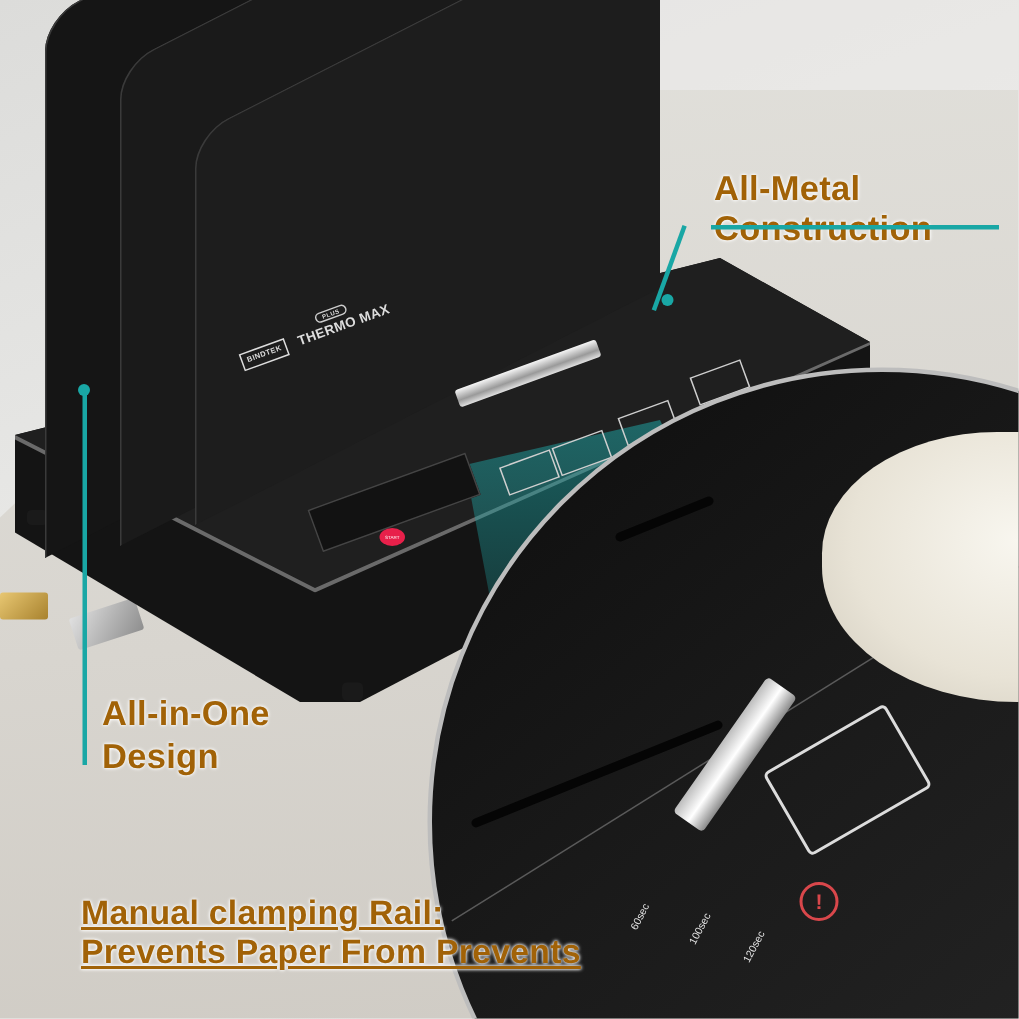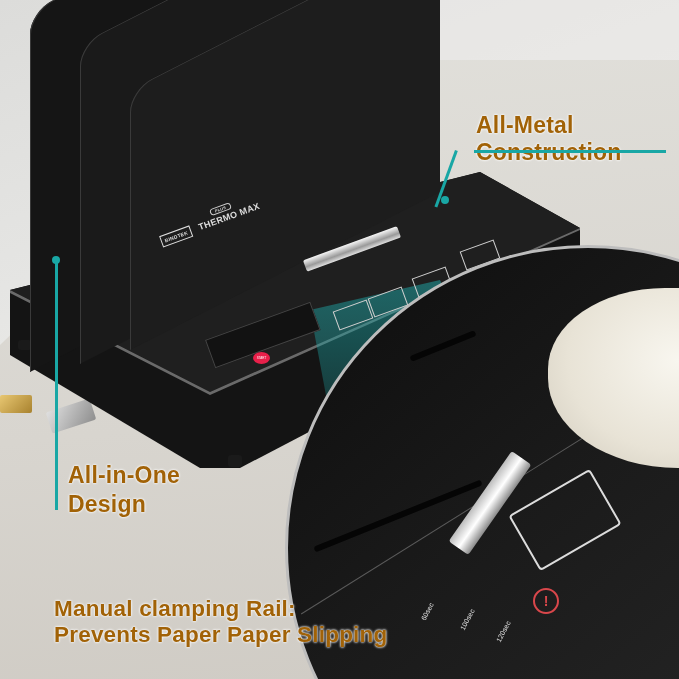--- a/index.html
+++ b/index.html
@@ -50,21 +50,21 @@
   .inset .slot{position:absolute;height:6px;background:#050505;border-radius:3px;transform:rotate(-22deg);}
   .inset .seam{position:absolute;left:-40px;top:180px;width:700px;height:1px;background:#5a5a5a;transform:rotate(-32deg);}
   .glove{position:absolute;left:260px;top:40px;width:260px;height:180px;background:radial-gradient(ellipse at 50% 40%,#f8f6ef 0%,#e8e3d6 60%,#cfc9bb 100%);border-radius:45% 40% 30% 50%;}
   .inset-rail{position:absolute;left:190px;top:200px;width:24px;height:110px;background:linear-gradient(90deg,#bcbcbc,#ffffff,#8a8a8a);transform:rotate(35deg);border-radius:3px;}
   .inset-label{position:absolute;left:230px;top:240px;width:90px;height:60px;border:2px solid #dcdcdc;border-radius:4px;transform:rotate(-30deg);}
   .warn{position:absolute;left:245px;top:340px;width:22px;height:22px;border:2px solid #d9474b;border-radius:50%;color:#d9474b;font-size:14px;font-weight:bold;text-align:center;line-height:22px;}
   .time{position:absolute;color:#e5e5e5;font-size:7px;transform:rotate(-62deg);}
   .callout{position:absolute;font-weight:bold;color:#a16207;text-shadow:0 0 2px #fff,0 0 3px #fff;letter-spacing:.2px;}
   .c1{left:476px;top:112px;font-size:23px;line-height:27px;}
   .c2{left:68px;top:461px;font-size:23px;line-height:29px;}
-  .c3{left:54px;top:596px;font-size:22.5px;line-height:26px;}
+  .c3{left:54px;top:596px;font-size:22.5px;line-height:26px;text-decoration:underline;}
   .line{position:absolute;background:#19a7a5;}
   .dot{position:absolute;width:8px;height:8px;border-radius:50%;background:#19a7a5;}
 </style>
 </head>
 <body>
 
 <div class="scene">
   <div class="wall"></div>
   <div class="bg-arc"></div>
   <div class="table"></div>
@@ -124,15 +124,15 @@
 
   <div class="line" style="left:55px;top:260px;width:3px;height:250px;"></div>
   <div class="dot" style="left:52px;top:256px;"></div>
   <div class="callout c2">
     <div>All-in-One</div>
     <div>Design</div>
   </div>
 
   <div class="callout c3">
     <div>Manual clamping Rail:</div>
-    <div>Prevents Paper Paper Slipping</div>
+    <div>Prevents Paper From Prevents</div>
   </div>
 </div>
 
 </body></html>

